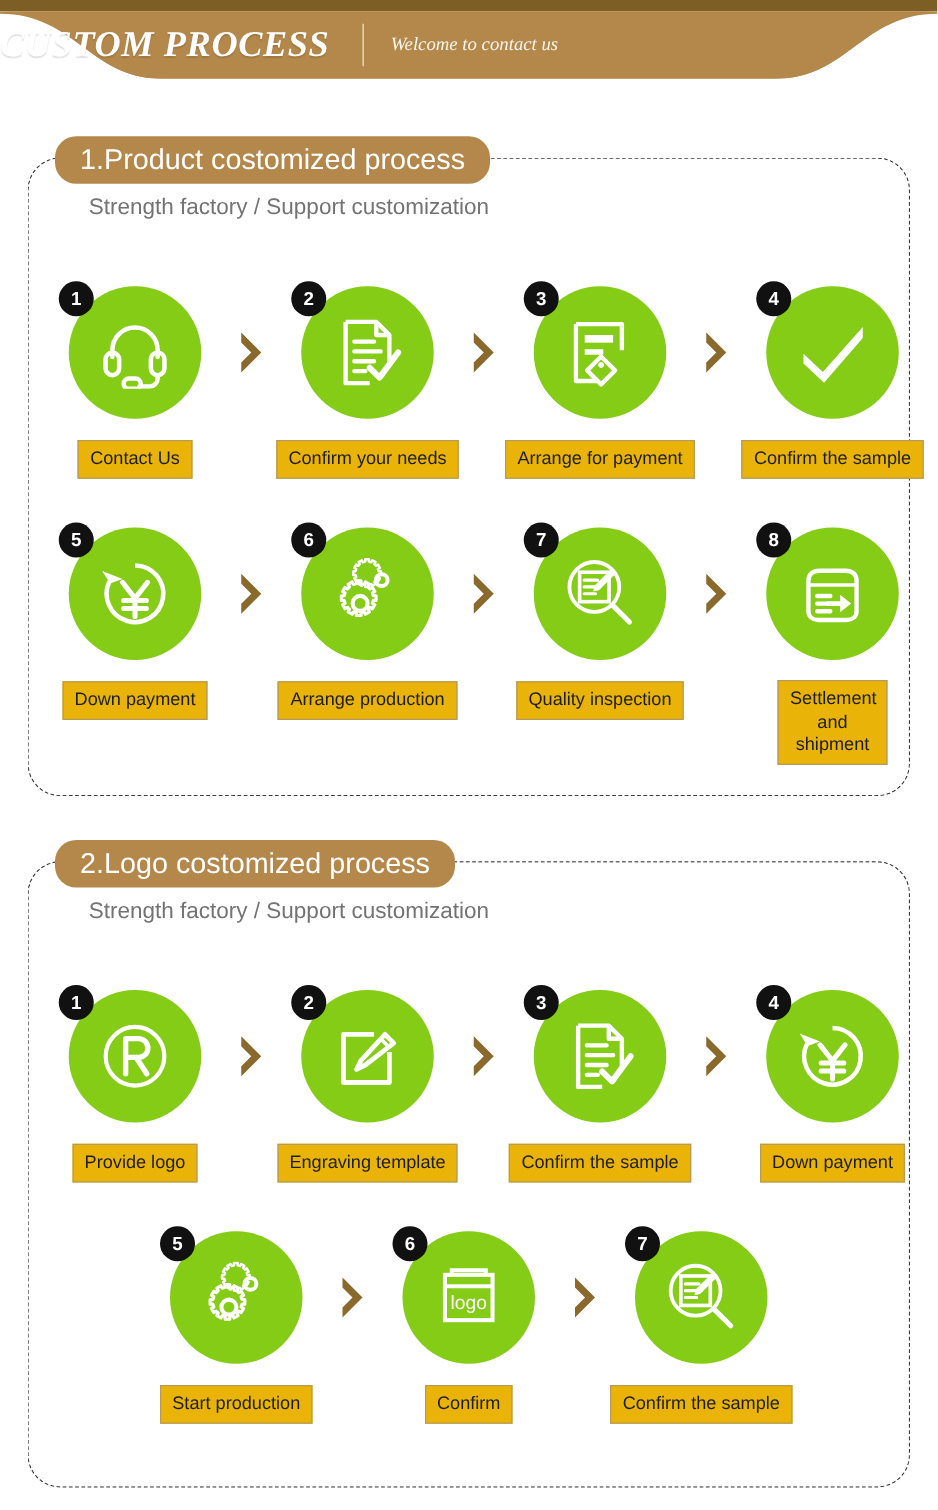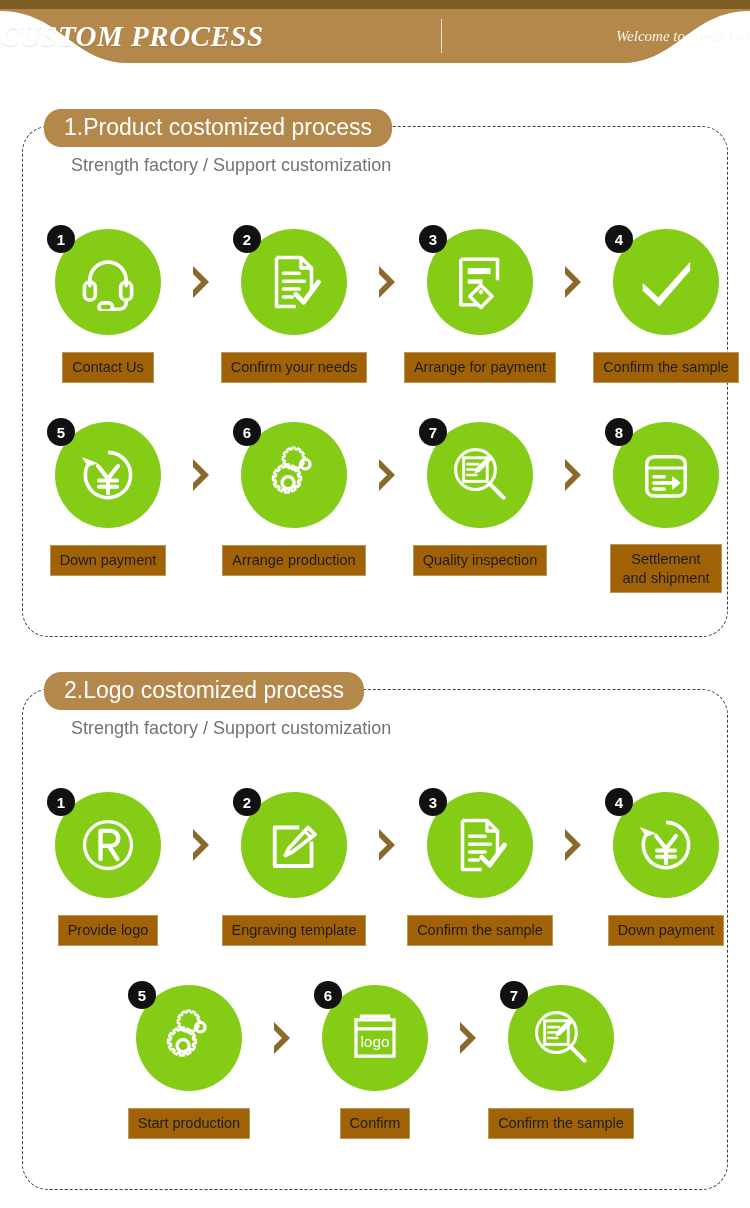--- a/index.html
+++ b/index.html
@@ -9,21 +9,21 @@
     -webkit-font-smoothing:antialiased;
     overflow:hidden;position:relative;
   }
 
   
   .header{position:relative;width:750px;height:78px;overflow:hidden;}
   .header-topbar{position:absolute;top:0;left:0;width:750px;height:9px;background:#7d5f26;}
   .header-shape{position:absolute;top:9px;left:0;width:750px;height:54px;}
   .header-inner{
     position:absolute;top:9px;left:0;width:750px;height:54px;
-    display:flex;align-items:center;justify-content:space-between;gap:0px;
+    display:flex;align-items:center;justify-content:flex-start;gap:0px;
   }
   .header-title{
     font-family:"Liberation Serif", serif;
     font-style:italic;font-weight:bold;font-size:29px;color:#ffffff;
     letter-spacing:.5px;white-space:nowrap;
     text-shadow:0 1px 1px rgba(0,0,0,.12);
   }
   .header-divider{
     width:1px;height:34px;background:rgba(255,255,255,.75);
     margin:0 22px 0 26px;
@@ -71,25 +71,25 @@
   .circle{
     width:106px;height:106px;border-radius:50%;background:#84cc16;
     display:flex;align-items:center;justify-content:center;
   }
   .num{
     position:absolute;left:-8px;top:-4px;width:28px;height:28px;border-radius:50%;
     background:#111111;color:#ffffff;font-size:15px;font-weight:bold;
     display:flex;align-items:center;justify-content:center;z-index:4;
   }
   .step-label{
-    margin-top:17px;border:1px solid #b79a58;background:#a16207;
+    margin-top:17px;border:1px solid #b79a58;background:#eab308;
     padding:5px 9px;font-size:14.5px;color:#1d1d1d;line-height:1.28;
     text-align:center;white-space:nowrap;box-sizing:border-box;
   }
-  .step-label.two-line{white-space:normal;width:112px;margin-top:16px;}
+  .step-label.two-line{white-space:normal;width:88px;margin-top:16px;}
 
   .chev{
     flex:0 0 auto;width:34px;height:106px;
     display:flex;align-items:center;justify-content:center;
   }
   .chev svg{display:block;}
 
   
   .icon{display:block;}
 </style>

